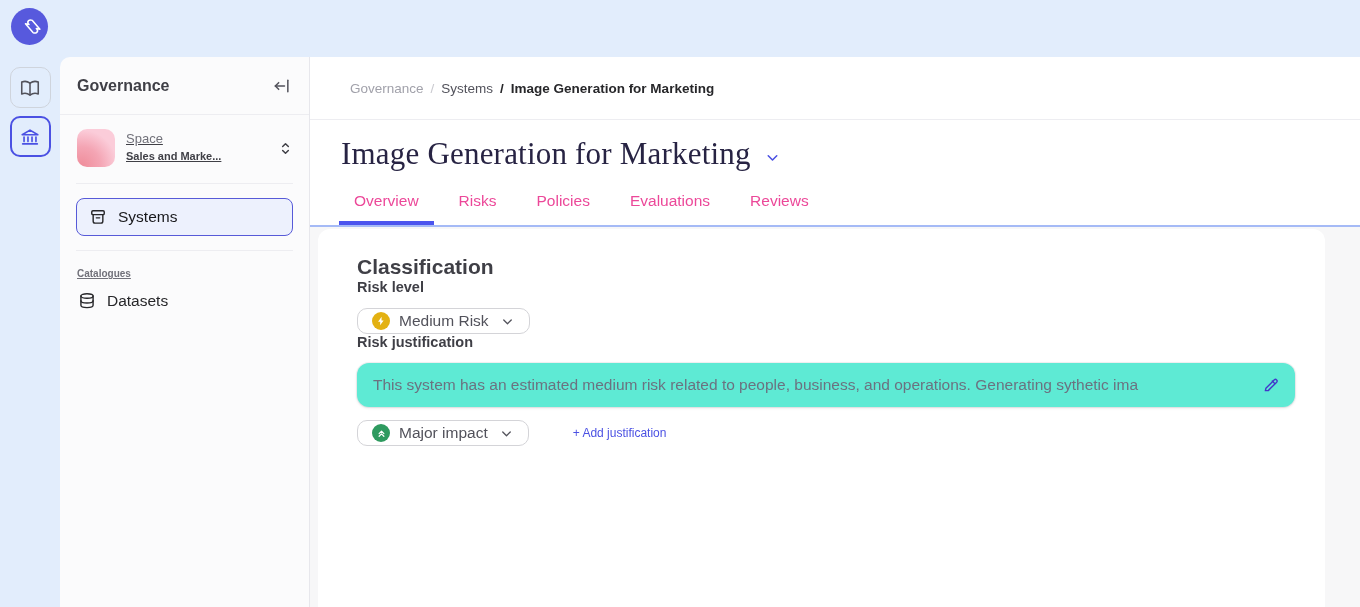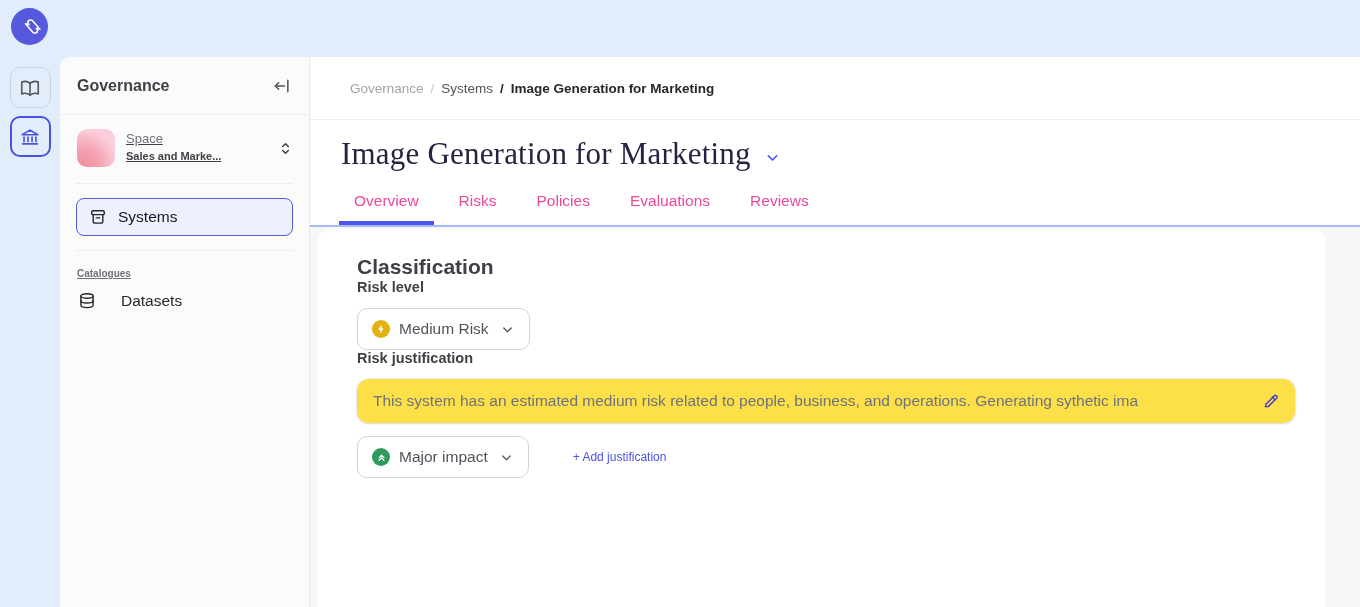--- a/index.html
+++ b/index.html
@@ -50,21 +50,21 @@
   .unfold { color:#3f3f46; flex:none; }
   .sb-divider { height:1px; background:#ededf1; margin:0 16px; }
   .nav-item {
     margin:14px 16px 0; padding:8px 11px; border-radius:8px;
     display:flex; align-items:center; gap:10px; font-size:15.5px; color:#18181b; cursor:pointer;
   }
   .nav-item.active { background:#edf1fd; border:1.5px solid #575ad8; }
   .nav-item .ic { color:#27272a; }
   .sb-section { margin:17px 17px 4px; font-size:10px; font-weight:700; color:#71717a;text-decoration:underline; }
   .cat-item {
-    margin:12px 17px 0; display:flex; align-items:center; gap:24px;
+    margin:12px 17px 0; display:flex; align-items:center; gap:10px;
     font-size:15.5px; color:#27272a; cursor:pointer;
   }
 
   
   .main { position:absolute; left:310px; top:57px; right:0; bottom:0; background:#fff; display:flex; flex-direction:column; }
   .crumb-bar { height:63px; flex:none; border-bottom:1px solid #ededf1; display:flex; align-items:center; padding:0 40px; font-size:13.5px; }
   .crumb-muted { color:#a1a1aa; }
   .crumb-sep { color:#c9c9cf; margin:0 7px; }
   .crumb-link { color:#52525b; cursor:pointer; }
   .crumb-current { color:#27272a; font-weight:700; }
@@ -82,28 +82,28 @@
 
   .content { flex:1; background:#f7f7f8; position:relative; }
   .card {
     position:absolute; left:8px; right:35px; top:2px; bottom:-14px;
     background:#fff; border-radius:12px 12px 0 0; padding:26px 39px;
   }
   .section-title { font-size:21px; font-weight:700; color:#3f3f46; }
   .field-label { font-size:14.5px; font-weight:700; color:#3f3f46; }
   .pill {
     display:inline-flex; align-items:center; gap:9px; margin-top:13px;
-    height:42px; padding:0 14px; border:1px solid #d4d4d8; border-radius:10px;
+    height:26px; padding:0 14px; border:1px solid #d4d4d8; border-radius:10px;
     font-size:15.5px; color:#52525b; background:#fff; cursor:pointer;
   }
   .badge-circle { width:18px; height:18px; border-radius:50%; display:flex; align-items:center; justify-content:center; flex:none; }
   .pill .chev { color:#52525b; margin-left:2px; }
 
   .just-box {
-    margin-top:13px; width:938px; height:44px; background:#fde047; border-radius:12px;
+    margin-top:13px; width:938px; height:44px; background:#5eead4; border-radius:12px;
     box-shadow:0 1px 3px rgba(16,24,40,.12), 0 0 0 1px rgba(16,24,40,.05);
     display:flex; align-items:center; padding:0 15px 0 16px; cursor:text;
   }
   .just-text { flex:1; font-size:15.5px; color:#6b7280; white-space:nowrap; overflow:hidden; }
   .pencil { color:#4338ca; flex:none; margin-left:10px; cursor:pointer; }
 
   .impact-row { display:flex; align-items:center; gap:14px; }
   .impact-row .pill { margin-top:0; }
   .add-link { font-size:12px; color:#4b51e3; cursor:pointer; }
   .impact-row { margin-top:13px;gap:44px; }

